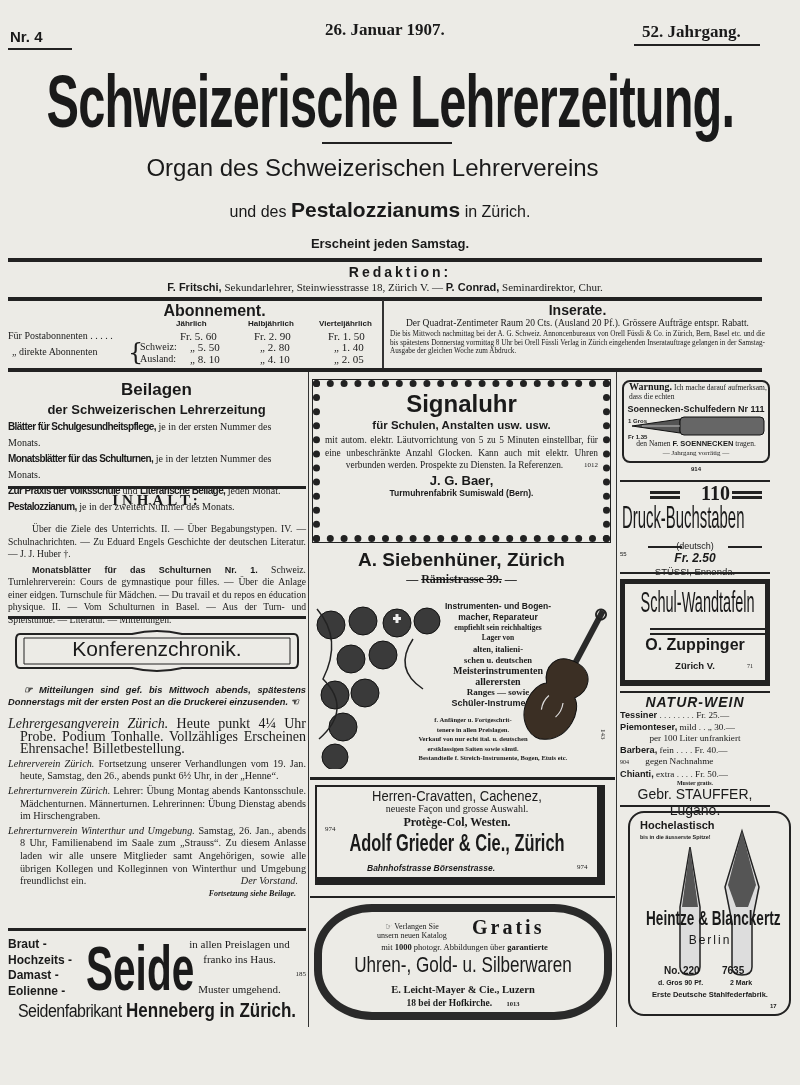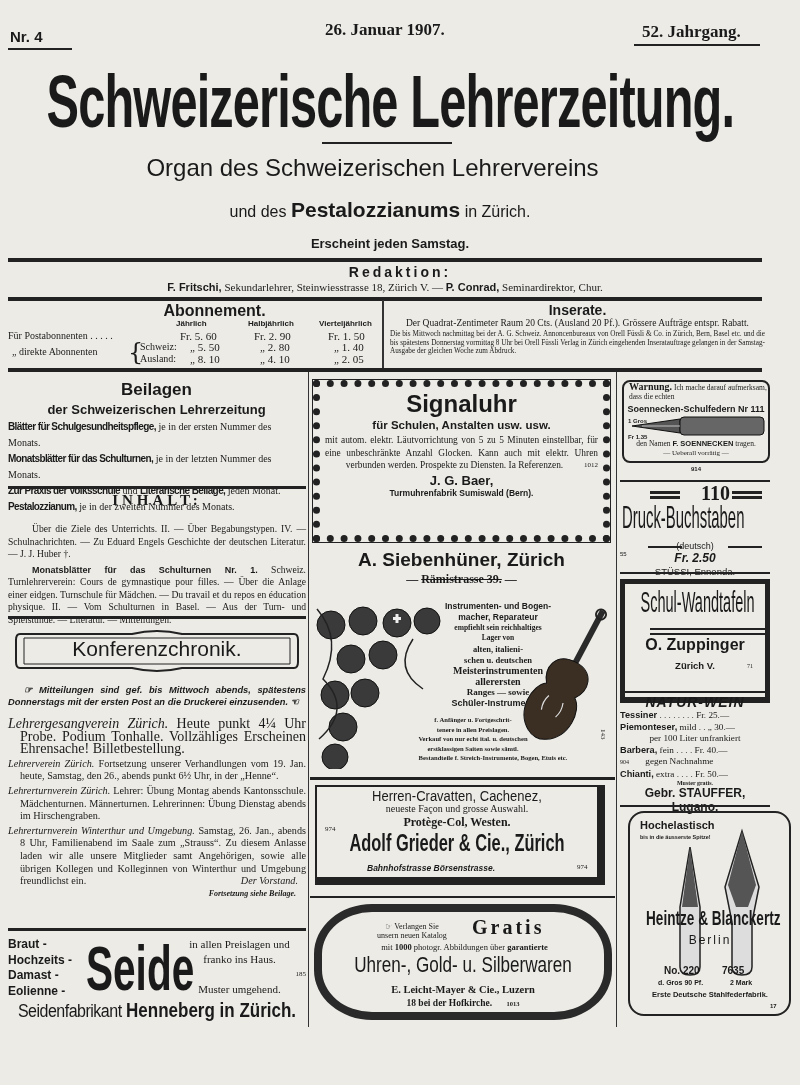--- a/index.html
+++ b/index.html
@@ -232,60 +232,60 @@
   <div class="abs serif" style="left:5px;top:0px;width:140px;font-size:7.5px;line-height:9px;"><span class="b" style="font-size:10px;">Warnung.</span> <span>Ich mache darauf aufmerksam, dass die echten</span></div>
   <div class="abs c b lsans" style="left:0;width:144px;top:22px;font-size:9px;">Soennecken-Schulfedern Nr 111</div>
   <div class="abs b lsans" style="left:4px;top:36px;font-size:6px;">1 Gros</div>
   <div class="abs b lsans" style="left:4px;top:52px;font-size:6px;">Fr 1.35</div>
   <svg class="abs" style="left:8px;top:33px;" width="135" height="22">
     <path d="M0 11 L48 4 L48 18 Z" fill="#555" stroke="#111"></path>
     <rect x="48" y="2" width="84" height="18" rx="4" fill="#666" stroke="#111"></rect>
     <line x1="10" y1="11" x2="48" y2="11" stroke="#ddd" stroke-width="0.8"></line>
   </svg>
   <div class="abs c serif" style="left:0;width:144px;top:57px;font-size:7.5px;"><span>den Namen</span> <span class="b lsans">F. SOENNECKEN</span> <span>tragen.</span></div>
-  <div class="abs c serif" style="left:0;width:144px;top:67px;font-size:7px;">— <span>Ueberall vorrätig</span> —</div>
+  <div class="abs c serif" style="left:0;width:144px;top:67px;font-size:7px;">— <span>Jahrgang vorrätig</span> —</div>
 </div>
 <div class="abs c b lsans" style="left:622px;width:148px;top:466px;font-size:6px;">914</div>
 <div class="hr1" style="left:620px;top:480px;width:150px;"></div>
 
 <div class="abs" style="left:620px;top:485px;width:150px;height:100px;">
   <div class="abs" style="left:30px;top:6px;width:30px;height:0;border-top:3px solid #222;border-bottom:3px solid #222;padding-top:2px;"></div>
   <div class="abs b serif" style="left:60px;top:-3px;width:50px;text-align:right;font-size:20px;">110</div>
   <div class="abs" style="left:112px;top:6px;width:30px;height:0;border-top:3px solid #222;border-bottom:3px solid #222;padding-top:2px;"></div>
   <div class="abs lsans" style="left:2px;top:14px;font-size:24px;transform:scaleX(0.62) scaleY(1.3);transform-origin:left top;white-space:nowrap;">Druck-Buchstaben</div>
   <div class="abs c lsans" style="left:0;width:150px;top:56px;font-size:9px;">(deutsch)</div>
   <div class="abs" style="left:28px;top:61px;width:34px;border-top:2px solid #222;"></div>
   <div class="abs" style="left:108px;top:61px;width:34px;border-top:2px solid #222;"></div>
   <div class="abs lsans" style="left:0;top:66px;font-size:6px;">55</div>
   <div class="abs c b i lsans" style="left:0;width:150px;top:66px;font-size:12px;">Fr. 2.50</div>
   <div class="abs c lsans" style="left:0;width:150px;top:81px;font-size:9.5px;">STÜSSI, Ennenda.</div>
 </div>
 <div class="hr1" style="left:620px;top:572px;width:150px;"></div>
 
-<div class="abs" style="left:620px;top:579px;width:150px;height:124px;border:2px solid #222;border-left-width:5px;border-right-width:5px;border-top-width:5px;border-bottom-width:6px;box-sizing:border-box;">
+<div class="abs" style="left:620px;top:579px;width:150px;height:107px;border:2px solid #222;border-left-width:5px;border-right-width:5px;border-top-width:5px;border-bottom-width:6px;box-sizing:border-box;">
   <div class="c lsans" style="font-size:22px;transform:scaleX(0.66) scaleY(1.3);transform-origin:center top;white-space:nowrap;margin-top:2px;margin-left:-10px;">Schul-Wandtafeln</div>
   <div class="abs" style="left:25px;top:44px;width:115px;border-top:2px solid #222;border-bottom:2px solid #222;height:3px;"></div>
   <div class="abs c b lsans" style="left:0;width:140px;top:52px;font-size:16px;">O. Zuppinger</div>
   <div class="abs c b lsans" style="left:0;width:140px;top:76px;font-size:9.5px;">Zürich V.</div>
   <div class="abs serif" style="left:122px;top:79px;font-size:6px;">71</div>
 </div>
 <div class="hr1" style="left:620px;top:691px;width:150px;"></div>
 
 <div class="abs" style="left:620px;top:694px;width:150px;">
   <div class="c b i lsans" style="font-size:14px;letter-spacing:1px;">NATUR-WEIN</div>
   <div class="serif" style="font-size:9.2px;line-height:11.5px;">
     <div><span class="b lsans">Tessiner</span><span> . . . . . . . .</span> <span>Fr. 25.—</span></div>
     <div><span class="b lsans">Piemonteser,</span><span> mild . .</span> <span>„ 30.—</span></div>
     <div class="c"><span>per 100 Liter unfrankiert</span></div>
     <div><span class="b lsans">Barbera,</span><span> fein . . . .</span> <span>Fr. 40.—</span></div>
     <div><span style="font-size:6px;">904</span> <span style="margin-left:14px;">gegen Nachnahme</span></div>
     <div><span class="b lsans">Chianti,</span><span> extra . . . .</span> <span>Fr. 50.—</span></div>
   </div>
   <div class="c b serif" style="font-size:6px;">Muster gratis.</div>
-  <div class="c lsans" style="font-size:12px;font-weight:bold;">Gebr. STAUFFER, Lugano.</div>
+  <div class="c lsans" style="font-size:14px;">Gebr. STAUFFER, Lugano.</div>
 </div>
 <div class="hr1" style="left:620px;top:805px;width:150px;"></div>
 
 <div class="abs" style="left:628px;top:811px;width:163px;height:205px;border:2px solid #222;border-radius:16px;box-sizing:border-box;">
   <div class="abs b lsans" style="left:10px;top:6px;font-size:11px;">Hochelastisch</div>
   <div class="abs b lsans" style="left:10px;top:21px;font-size:5.5px;">bis in die äusserste Spitze!</div>
   <svg class="abs" style="left:40px;top:14px;" width="110" height="150">
     <path d="M20 20 L10 80 L10 140 Q10 148 20 148 Q30 148 30 140 L30 80 Z" fill="#ddd" stroke="#222" stroke-width="1.5"></path>
     <path d="M20 20 L12 80 L28 80 Z" fill="#555"></path>
     <path d="M72 4 L55 60 L62 95 L62 140 Q62 148 72 148 Q82 148 82 140 L82 95 L89 60 Z" fill="#ddd" stroke="#222" stroke-width="1.5"></path>

